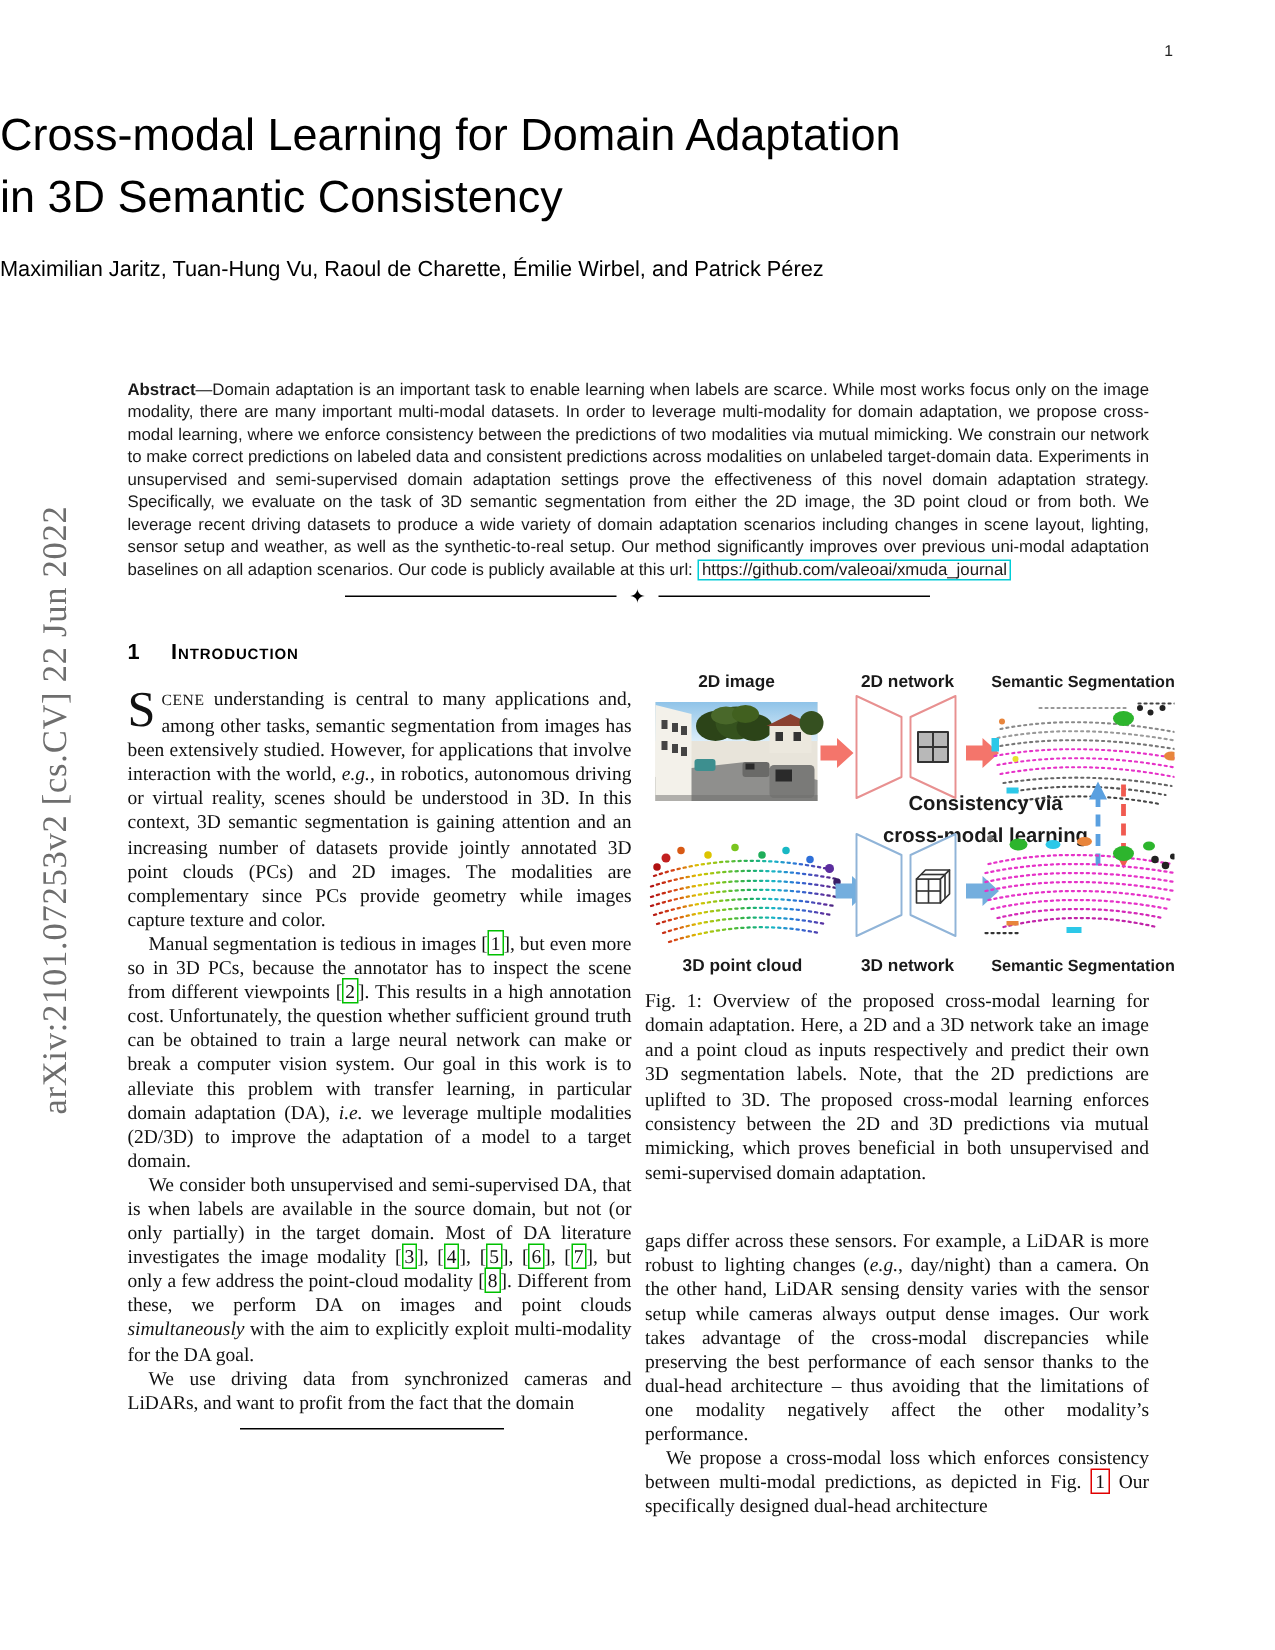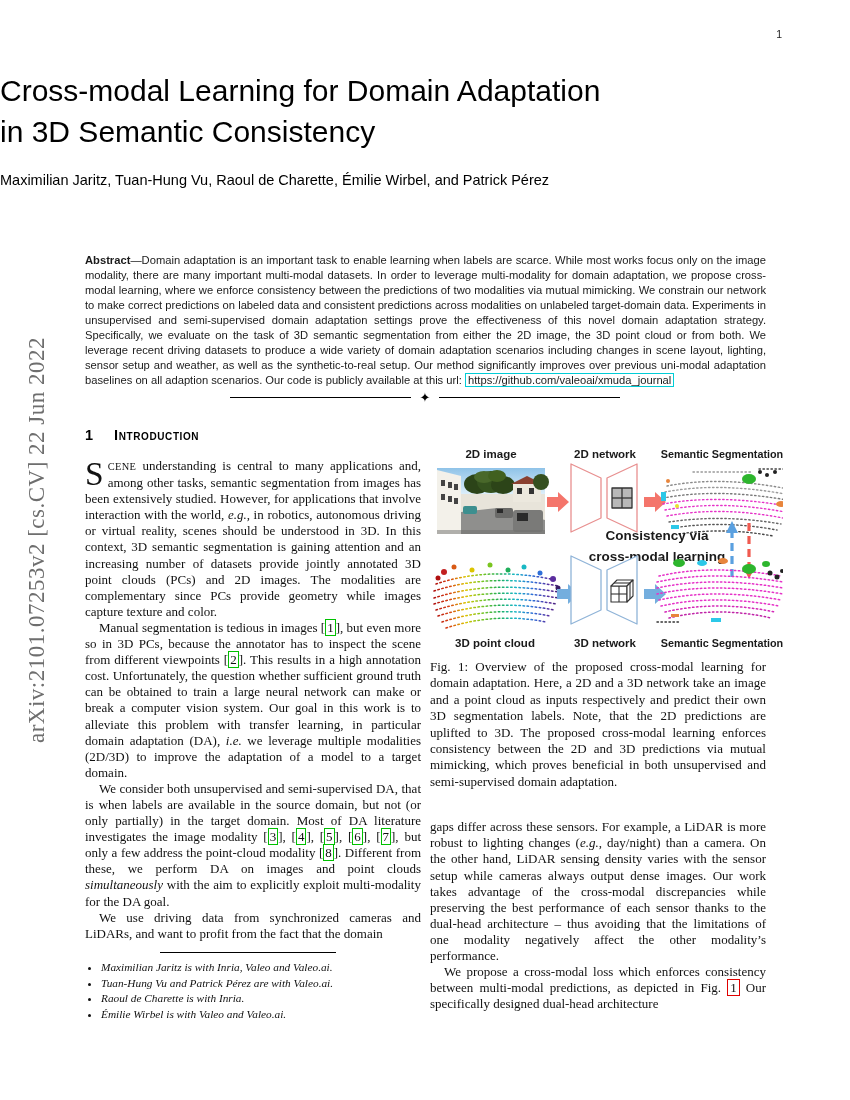--- a/index.html
+++ b/index.html
@@ -94,28 +94,20 @@
     <h2 class="sec">
       <span class="num">1</span><span class="sec-title">Introduction</span>
     </h2>
     <p class="body-par"><span class="dropcap">S</span><span><span class="sc">CENE</span> understanding is central to many applications and, among other tasks, semantic segmentation from images has been extensively studied. However, for applications that involve interaction with the world, <span class="it">e.g.</span>, in robotics, autonomous driving or virtual reality, scenes should be understood in 3D. In this context, 3D semantic segmentation is gaining attention and an increasing number of datasets provide jointly annotated 3D point clouds (PCs) and 2D images. The modalities are complementary since PCs provide geometry while images capture texture and color.</span></p>
     <p class="body-par">Manual segmentation is tedious in images [<span class="cite">1</span>], but even more so in 3D PCs, because the annotator has to inspect the scene from different viewpoints [<span class="cite">2</span>]. This results in a high annotation cost. Unfortunately, the question whether sufficient ground truth can be obtained to train a large neural network can make or break a computer vision system. Our goal in this work is to alleviate this problem with transfer learning, in particular domain adaptation (DA), <span class="it">i.e.</span> we leverage multiple modalities (2D/3D) to improve the adaptation of a model to a target domain.</p>
     <p class="body-par">We consider both unsupervised and semi-supervised DA, that is when labels are available in the source domain, but not (or only partially) in the target domain. Most of DA literature investigates the image modality [<span class="cite">3</span>], [<span class="cite">4</span>], [<span class="cite">5</span>], [<span class="cite">6</span>], [<span class="cite">7</span>], but only a few address the point-cloud modality [<span class="cite">8</span>]. Different from these, we perform DA on images and point clouds <span class="it">simultaneously</span> with the aim to explicitly exploit multi-modality for the DA goal.</p>
     <p class="body-par">We use driving data from synchronized cameras and LiDARs, and want to profit from the fact that the domain</p>
   </div>
 
   <div class="fnrule"></div>
-  <div class="footnotes">
-    <ul>
-      <li>Maximilian Jaritz is with Inria, Valeo and Valeo.ai.</li>
-      <li>Tuan-Hung Vu and Patrick Pérez are with Valeo.ai.</li>
-      <li>Raoul de Charette is with Inria.</li>
-      <li>Émilie Wirbel is with Valeo and Valeo.ai.</li>
-    </ul>
-  </div>
 
   <div class="col-right">
 
     <svg class="fig1" viewBox="0 0 353 212">
       <defs>
         <linearGradient id="rb" gradientUnits="userSpaceOnUse" x1="0" y1="0" x2="126" y2="0">
           <stop offset="0" stop-color="#b01010"></stop>
             <stop offset="0.12" stop-color="#d84315"></stop>
           <stop offset="0.25" stop-color="#dcc400"></stop>
             <stop offset="0.38" stop-color="#7ac520"></stop>

